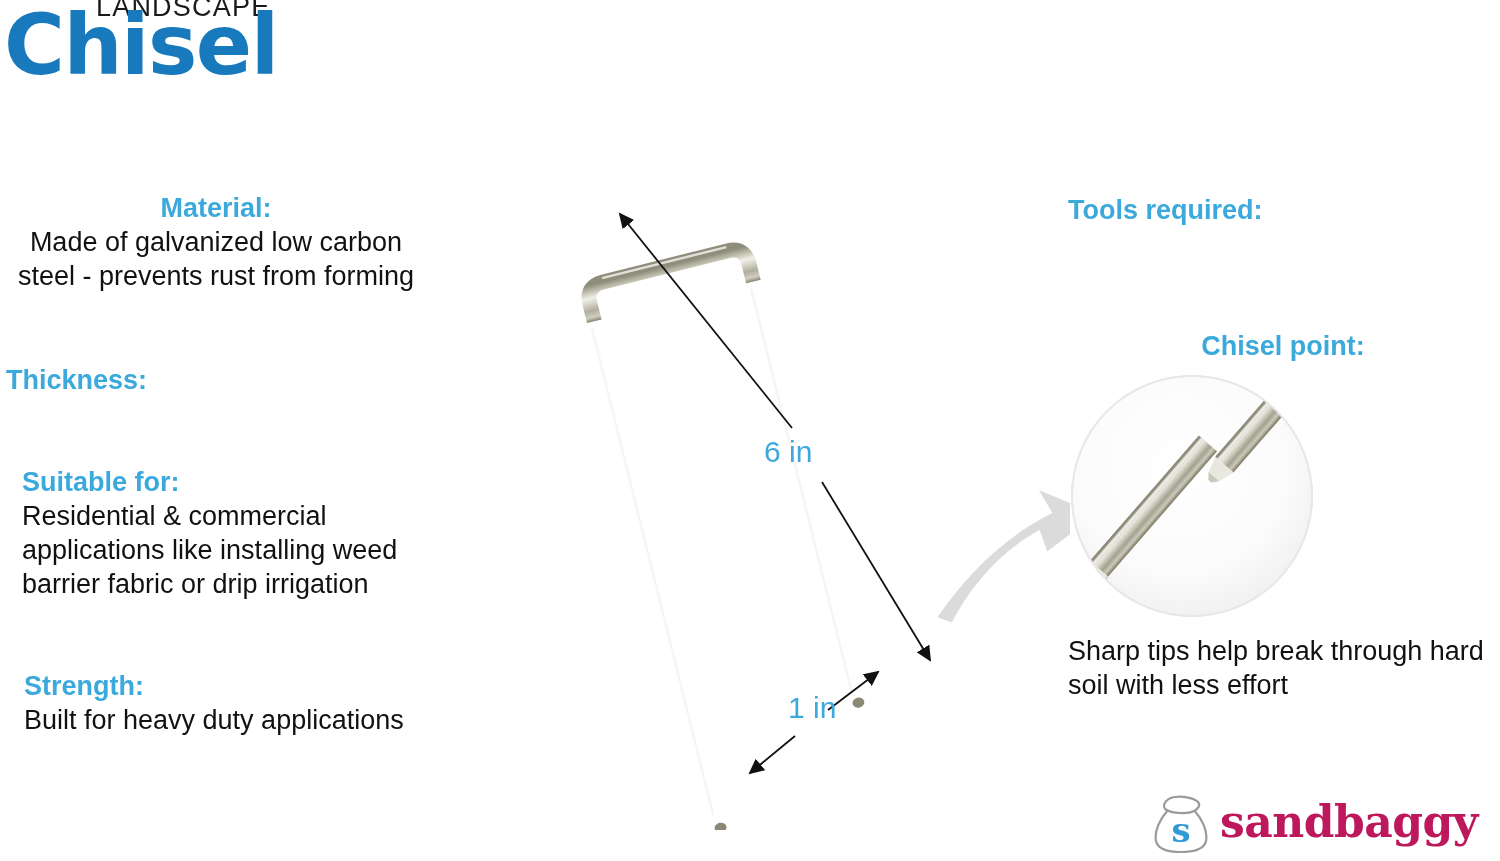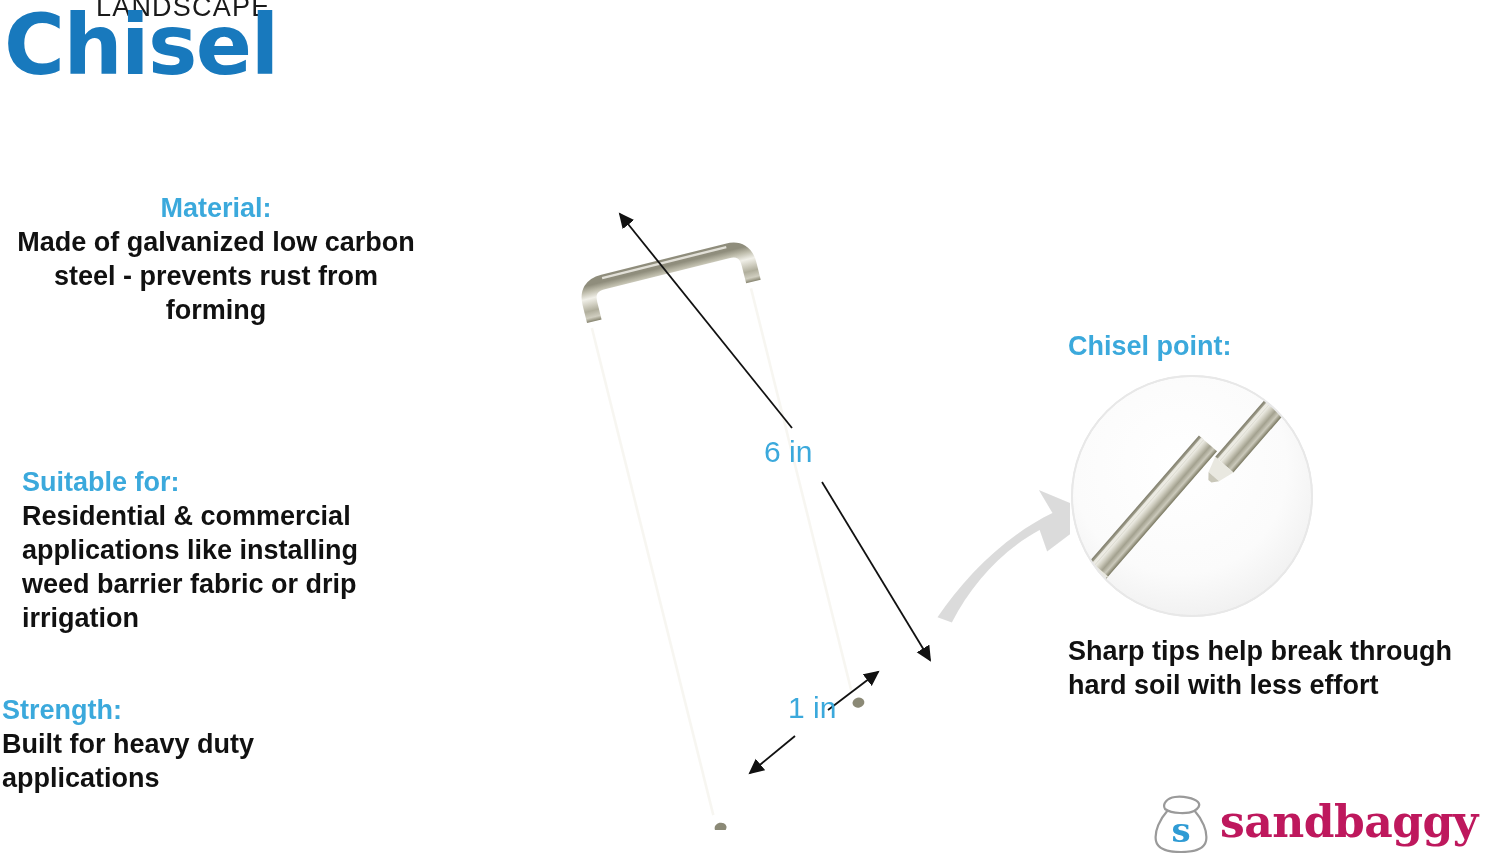--- a/index.html
+++ b/index.html
@@ -51,33 +51,33 @@
   .spec-block { position: absolute; }
   .spec-head {
     color: #3ba9dc;
     font-weight: 700;
     font-size: 27px;
     line-height: 33px;
     margin: 0;
   }
   .spec-body {
     color: #111111;
-    font-weight: 700;
+    font-weight: 400;
     font-size: 27px;
     line-height: 34px;
     margin: 0;
   }
   .spec-body .bullet-line { display: block; white-space: nowrap; }
 
   #block-material   { left: 6px;  top: 192px; width: 420px; text-align: center; }
   #block-thickness  { left: 6px;  top: 364px; width: 420px; }
   #block-suitable   { left: 22px;  top: 466px; width: 400px; }
-  #block-strength   { left: 2px;  top: 670px; width: 400px; margin-top: 24px; }
+  #block-strength   { left: 24px;  top: 670px; width: 400px; }
   #block-tools      { left: 1068px; top: 194px; width: 430px; }
-  #block-chisel     { left: 1068px; top: 330px; width: 430px; }
+  #block-chisel     { left: 1068px; top: 330px; width: 430px; text-align: center; }
   #chisel-caption   { left: 1068px; top: 634px; width: 440px; }
 
   
   #product-stage {
     position: absolute;
     left: 430px;
     top: 170px;
     width: 640px;
     height: 660px;
   }
@@ -119,33 +119,35 @@
   <div id="landscape-word">LANDSCAPE</div>
   <div id="staples-word">Chisel</div>
 </div>
 
 <div class="spec-block" id="block-material">
   <p class="spec-head">Material:</p>
   <p class="spec-body">Made of galvanized low carbon steel - prevents rust from forming</p>
 </div>
 
 <div class="spec-block" id="block-thickness">
+  <p class="spec-head">Thickness:</p>
 </div>
 
 <div class="spec-block" id="block-suitable">
   <p class="spec-head">Suitable for:</p>
   <p class="spec-body">Residential &amp; commercial applications like installing weed barrier fabric or drip irrigation</p>
 </div>
 
 <div class="spec-block" id="block-strength">
   <p class="spec-head">Strength:</p>
   <p class="spec-body">Built for heavy duty applications</p>
 </div>
 
 <div class="spec-block" id="block-tools">
+  <p class="spec-head">Tools required:</p>
   <p class="spec-body">
   </p>
 </div>
 
 <div class="spec-block" id="block-chisel">
   <p class="spec-head">Chisel point:</p>
 </div>
 
 <div class="spec-block" id="chisel-caption">
   <p class="spec-body">Sharp tips help break through hard soil with less effort</p>

